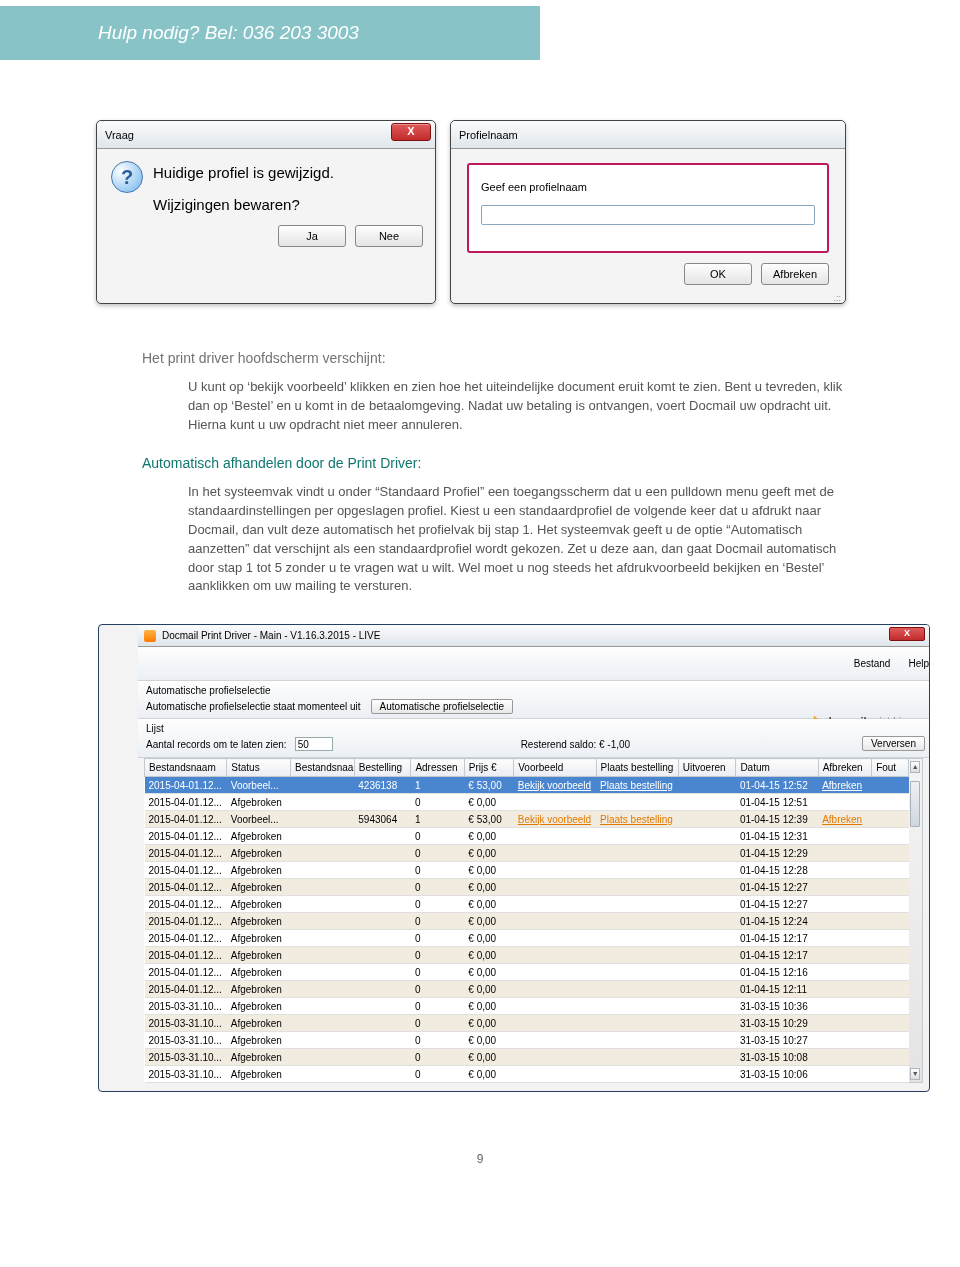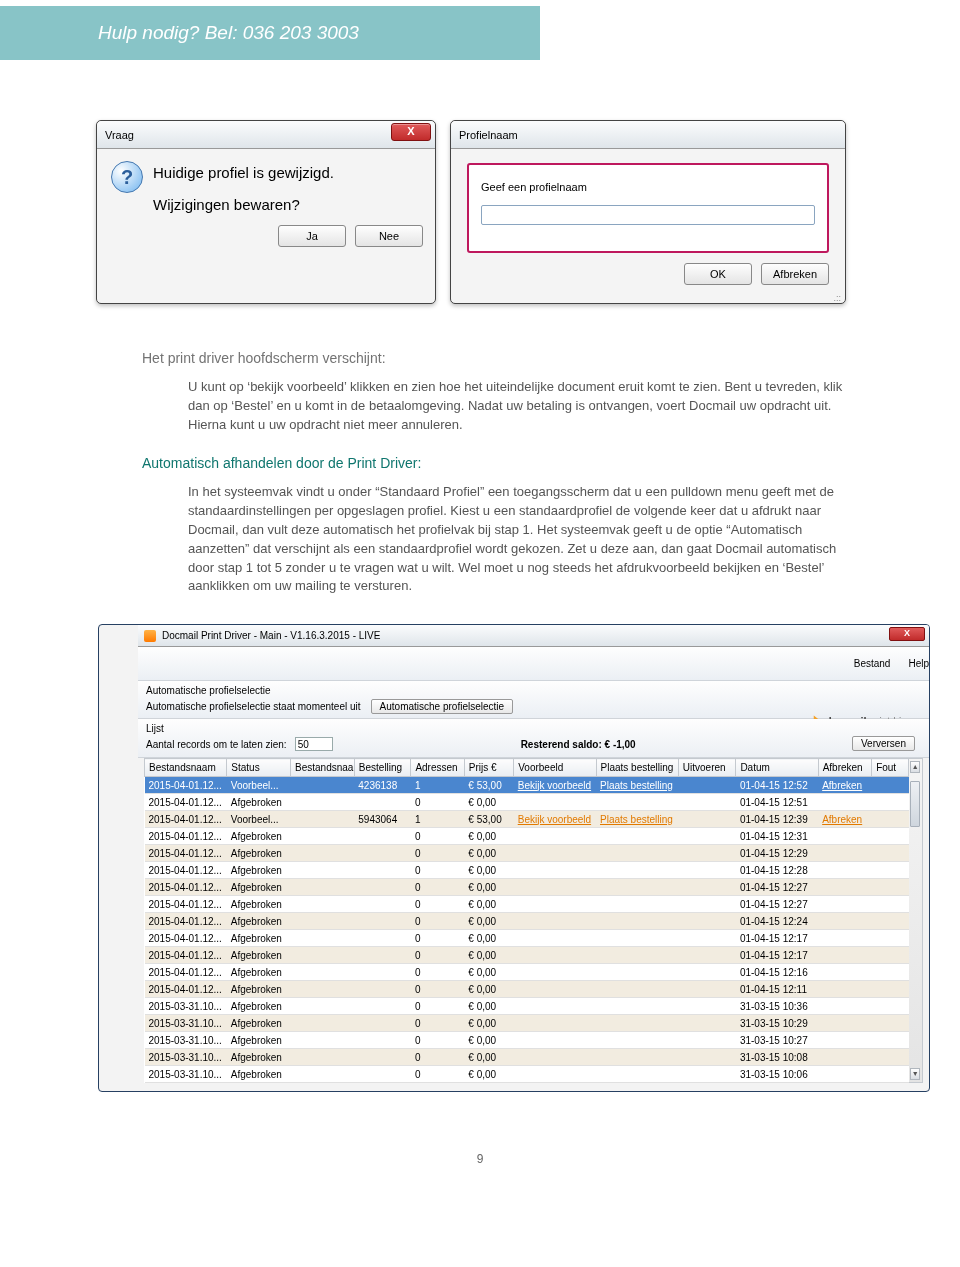--- a/index.html
+++ b/index.html
@@ -200,22 +200,22 @@
   .logo-arrow {
     width:18px;height:14px;
     background:#f4a228;
     clip-path: polygon(0 35%, 60% 35%, 60% 10%, 100% 50%, 60% 90%, 60% 65%, 0 65%);
   }
   .logo-text1 { color:#444; font-weight:bold; }
   .logo-text2 { color:#888; font-size:10px; }
   .lijst-section { position:relative; padding:4px 8px 6px 8px; background: linear-gradient(#fefefe,#ebeff4); border-bottom:1px solid #cfd4da;}
   .records-row { display:flex; align-items:center; gap:8px; margin-top:2px;}
   .inp-num { width:38px; height:14px; border:1px solid #9aa; font-size:10px; padding:0 2px;}
-  .saldo { font-weight:bold; margin-left: 180px;}
-  .btn-right { position:absolute; right:14px; bottom:6px; }
+  .saldo { font-weight:normal; margin-left: 180px;}
+  .btn-right { position:absolute; right:4px; bottom:6px; }
 
   .grid-wrap { position: relative; padding: 0 6px 8px 6px; display:flex;}
   table.grid {
     border-collapse: collapse;
     width: 100%;
     background: #fff;
     table-layout: fixed;
   }
   table.grid th {
     background: linear-gradient(#fdfdfd,#e9edf2);

